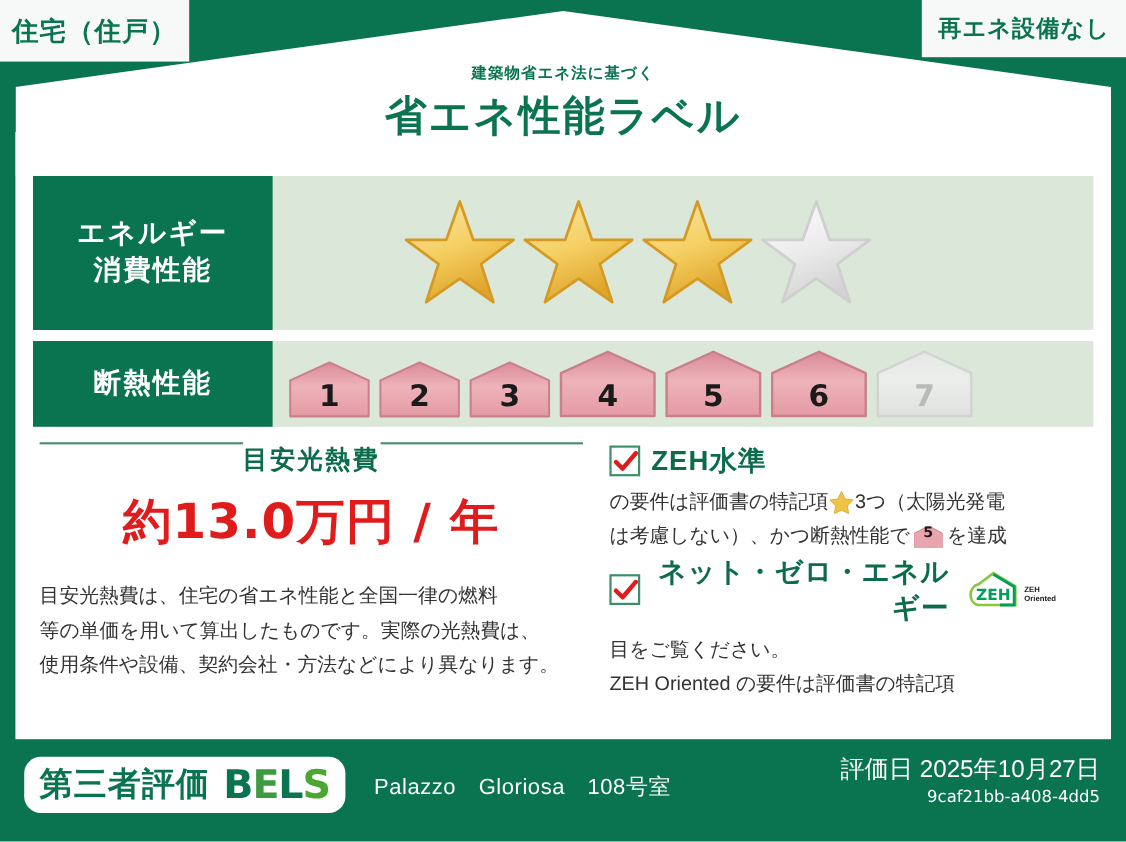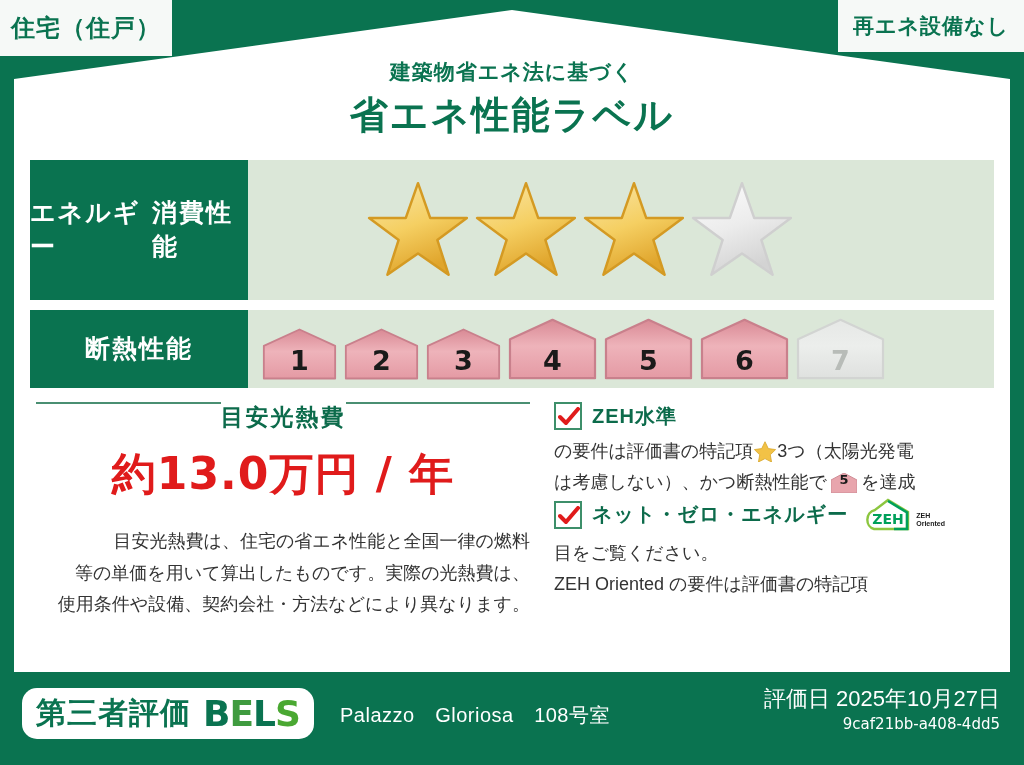--- a/index.html
+++ b/index.html
@@ -44,36 +44,36 @@
   }
 
   
   .title-wrap {
     position:absolute;
     left:0; top:58px; width:1024px;
     text-align:center;
     z-index:5;
     color:#0a7350;
   }
-  .title-sub { font-size:21px; font-weight:bold; letter-spacing:1px; }
+  .title-sub { font-size:14px; font-weight:bold; letter-spacing:1px; }
   .title-main { font-size:38px; font-weight:bold; letter-spacing:2px; margin-top:4px; }
 
   
   .content {
     position:absolute;
     left:30px; top:160px;
     width:964px;
     z-index:5;
   }
 
   
   .rate-row { display:flex; margin-bottom:10px; }
   .rate-label {
     width:218px; background:#0a7350; color:#fff;
-    display:flex; flex-direction:row;
+    display:flex; flex-direction:column;
     align-items:center; justify-content:center;
     font-weight:bold; font-size:25px; line-height:1.35;
     letter-spacing:2px; flex:none;
   }
   .rate-body {
     flex:1; background:#dbe7d8;
     display:flex; align-items:center;
   }
   #row-energy .rate-label, #row-energy .rate-body { height:140px; }
   #row-insul  .rate-label, #row-insul  .rate-body { height:78px; }
@@ -107,31 +107,31 @@
   .cost-head .rule { flex:1; height:2px; background:#4a8f72; }
   .cost-value {
     color:#e01b1b; font-weight:bold; font-size:44px;
     text-align:center; margin-top:12px; letter-spacing:1px;
     font-family:"DejaVu Sans",sans-serif;
   }
   .cost-note {
     margin-top:22px; font-size:18px; color:#333;
     line-height:1.75; letter-spacing:0px;
   }
-  .cost-note div { white-space:nowrap;text-align:right; }
+  .cost-note div { white-space:nowrap; }
 
   
   .zeh-head { display:flex; align-items:center; gap:10px; }
   .chk {
     width:28px; height:28px; border:2px solid #3d8f6a;
     background:#fff; flex:none; position:relative;
   }
   .chk svg { position:absolute; left:2px; top:3px; }
   .zeh-title {
-    color:#0c6b4b; font-weight:bold; font-size:20px; letter-spacing:1px;
+    color:#0c6b4b; font-weight:bold; font-size:25px; letter-spacing:1px;text-align:right;
   }
   .zeh-body {
     font-size:18px; color:#333; line-height:1.72; margin-top:6px;
   }
   .zeh-body div { white-space:nowrap; display:flex; align-items:center; }
   .inline-star { width:22px; height:21px; vertical-align:middle; margin:0 1px; }
   .inline-house { width:26px; height:20px; margin:0 4px; position:relative; display:inline-block; }
   .inline-house span {
     position:absolute; left:0; right:0; bottom:1px; text-align:center;
     font-size:13px; font-weight:bold; color:#1a1a1a;

